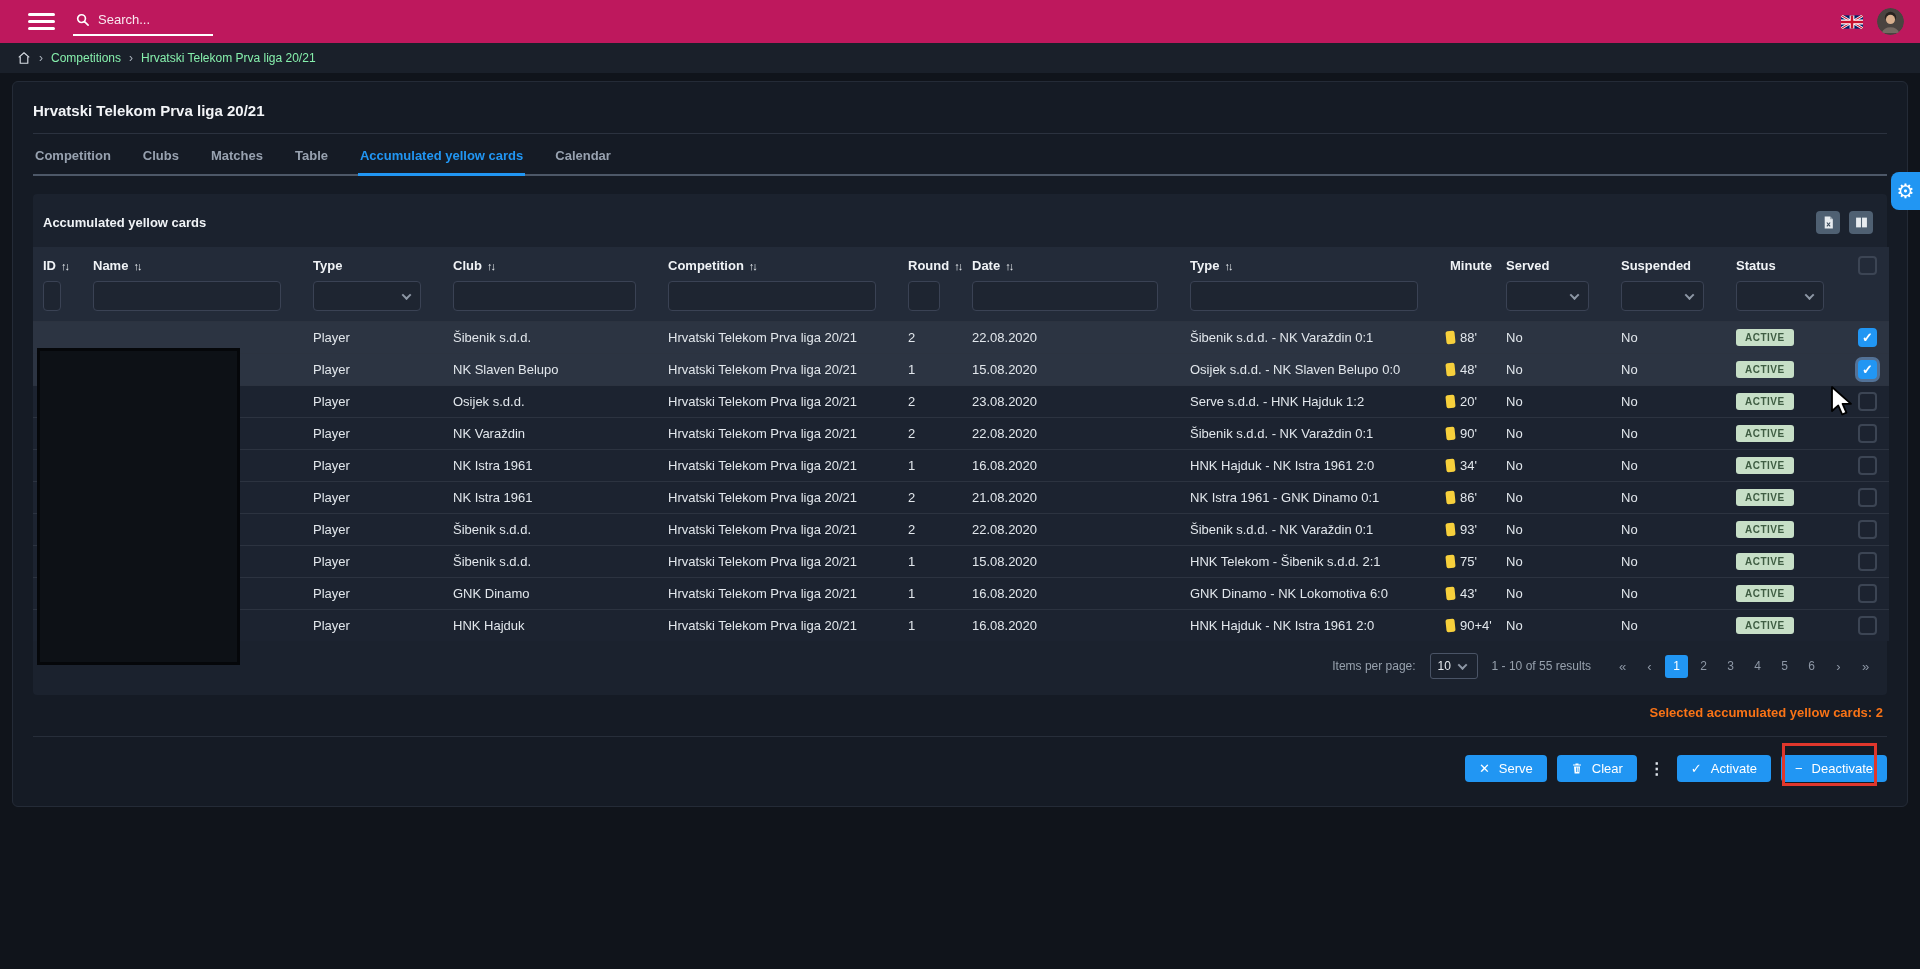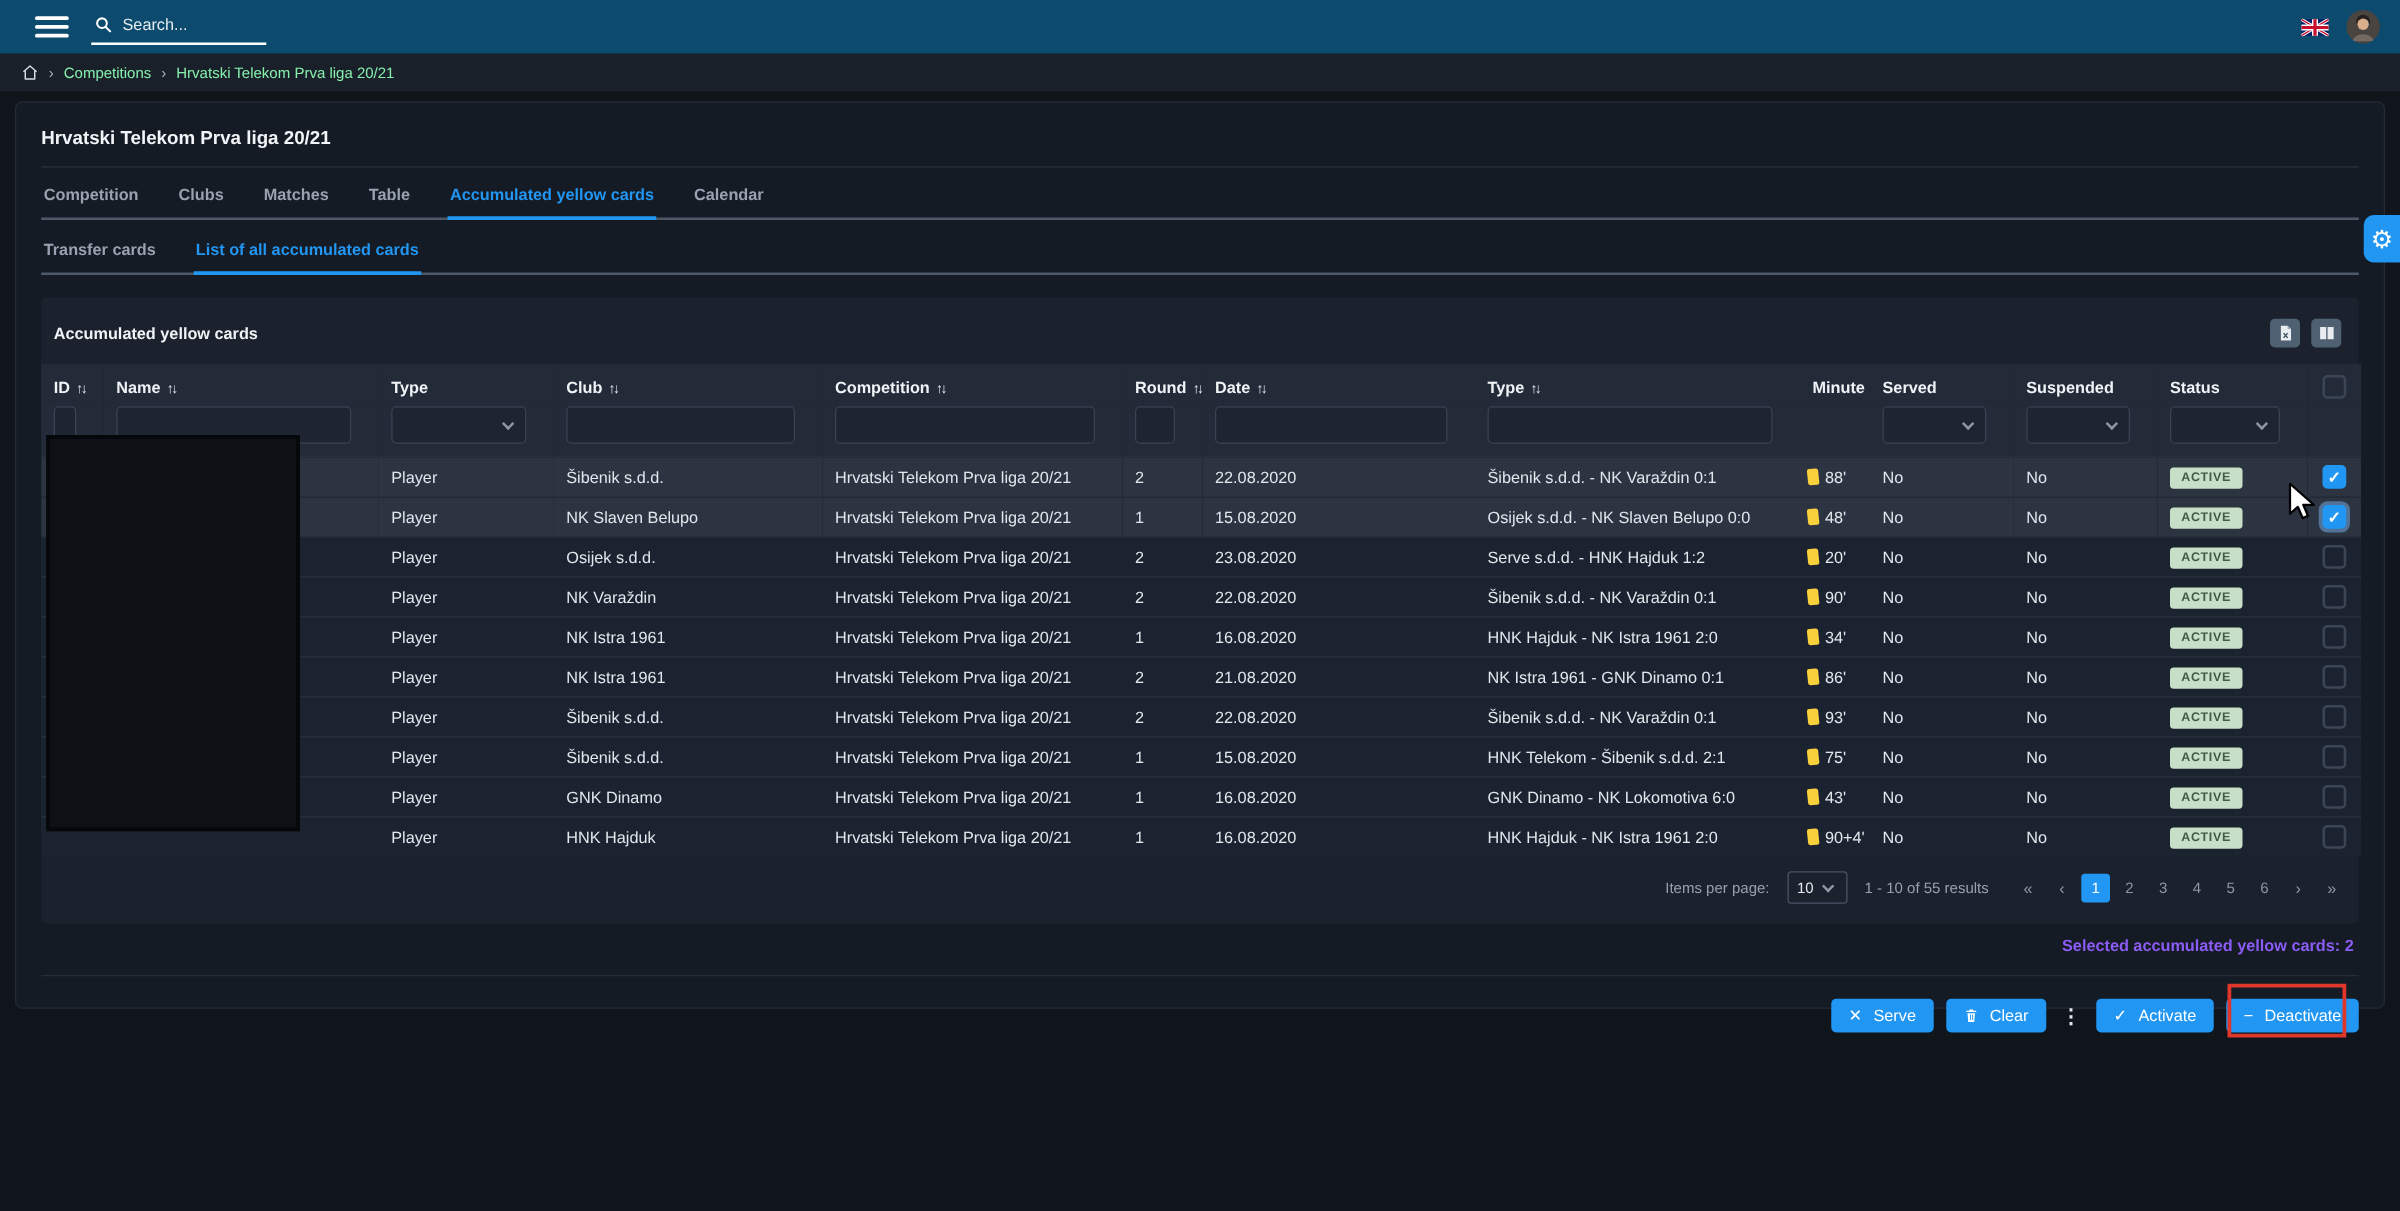--- a/index.html
+++ b/index.html
@@ -2,21 +2,21 @@
 <html><head>
 <meta charset="utf-8">
 <style>
   * { margin:0; padding:0; box-sizing:border-box; }
   html,body { width:1920px; height:969px; }
   body {
     font-family:"Liberation Sans", sans-serif;
     background:#10141b; color:#e6eaee; position:relative; overflow:hidden;
   }
   
-  .topbar { height:43px; background:#0c4a6e; display:flex; align-items:center; padding:0 16px;text-align:center; }
+  .topbar { height:43px; background:#be185d; display:flex; align-items:center; padding:0 16px;text-align:center; }
   .hamburger { width:27px; display:flex; flex-direction:column; gap:4px; margin:0 18px 0 12px; cursor:pointer; }
   .hamburger i { height:3px; background:#fff; border-radius:2px; display:block; }
   .search { display:flex; align-items:center; gap:8px; border-bottom:2px solid #fff; width:140px; padding:4px 2px 7px 2px; }
   .search .ph { color:rgba(255,255,255,.9); font-size:13px; }
   .top-right { margin-left:auto; display:flex; align-items:center; gap:14px; }
   .flag { width:22px; height:14px; display:block; }
   .avatar { width:27px; height:27px; border-radius:50%; overflow:hidden; display:block; }
   
   .crumbbar { height:30px; background:#1a202a; display:flex; align-items:center; gap:8px; padding:0 17px; font-size:12px; color:#d6dbe2; }
   .crumb-sep { color:#aab3bd; font-size:12px; }
@@ -56,21 +56,21 @@
   .cb.checked { background:#2196f3; border-color:#2196f3; }
   .cb.ring { box-shadow:0 0 0 3px rgba(130,190,255,.45); }
   td.cbcell, th.cbcell { text-align:center; padding-left:4px; }
   
   .pagebar { display:flex; align-items:center; justify-content:flex-end; gap:14px; padding:12px 10px 12px 0; color:#97a1ad; font-size:12px; }
   .ipp-select { width:48px; height:26px; border:1px solid #4a5466; border-radius:3px; display:flex; align-items:center; gap:8px; padding:0 7px; color:#e6eaee; cursor:pointer; }
   .pager { display:flex; align-items:center; gap:4px; margin-left:6px; }
   .pgn { width:23px; height:23px; display:flex; align-items:center; justify-content:center; border-radius:3px; color:#8d97a5; font-size:12px; cursor:pointer; }
   .pgn.act { background:#2196f3; color:#fff; }
   .pgn.nav { font-size:13px; }
-  .sel-summary { text-align:right; font-size:13px; font-weight:bold; color:#8b5cf6; padding:10px 4px 0 0; }
+  .sel-summary { text-align:right; font-size:13px; font-weight:bold; color:#f97316; padding:10px 4px 0 0; }
   .bottom-line { border-top:1px solid #272e3a; margin-top:16px; }
   
   .actions { display:flex; align-items:center; justify-content:flex-end; gap:10px; margin-top:18px; }
   .btn { height:27px; background:#2196f3; border:none; border-radius:4px; color:#fff; font-size:13px; font-family:inherit; display:flex; align-items:center; gap:9px; padding:0 14px; cursor:pointer; }
   .btn .bicon { font-size:13px; line-height:1; }
   .kebab { color:#dfe5ec; font-size:16px; font-weight:bold; padding:0 2px; cursor:pointer; }
   .deact-wrap { position:relative; }
   .red-box { position:absolute; left:1px; top:-12px; width:calc(100% - 11px); height:43px; border:3px solid #e0372c; pointer-events:none; z-index:5; }
   
   .gear-fab { position:absolute; right:0; top:172px; width:29px; height:38px; background:#2196f3; border-radius:8px 0 0 8px; display:flex; align-items:center; justify-content:center; color:#fff; font-size:20px; cursor:pointer; z-index:6; }
@@ -140,24 +140,20 @@
 
   <div class="tabs">
     <div class="tab">Competition</div>
     <div class="tab">Clubs</div>
     <div class="tab">Matches</div>
     <div class="tab">Table</div>
     <div class="tab active">Accumulated yellow cards</div>
     <div class="tab">Calendar</div>
   </div>
 
-  <div class="subtabs">
-    <div class="tab">Transfer cards</div>
-    <div class="tab active">List of all accumulated cards</div>
-  </div>
 
   <section class="panel">
     <div class="panel-head">
       <span class="panel-title">Accumulated yellow cards</span>
       <span class="panel-tools">
         <span class="tool-btn">
           <svg width="13" height="13" viewBox="0 0 24 24">
               <path d="M5 1h10l5 5v17H5z" fill="#e8ecf0"></path>
               <path d="M15 1v5h5z" fill="#9aa6b0"></path>
               <path d="M9 12 l6 7 M15 12 l-6 7" stroke="#3a4a5a" stroke-width="2"></path>

